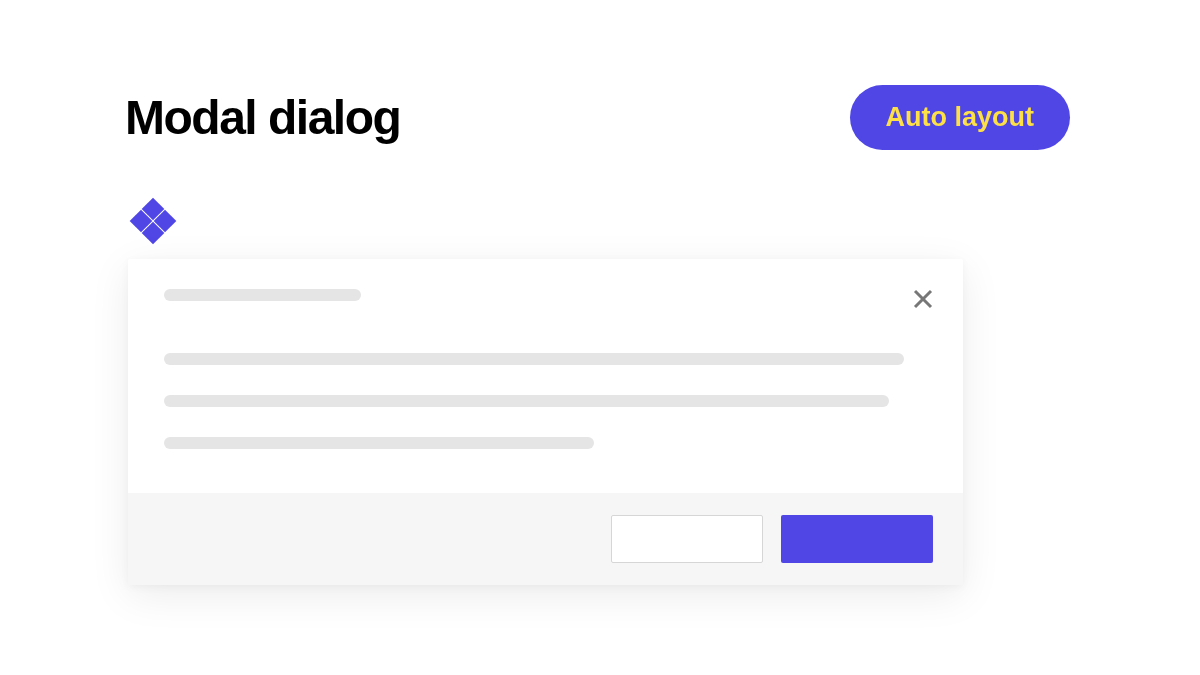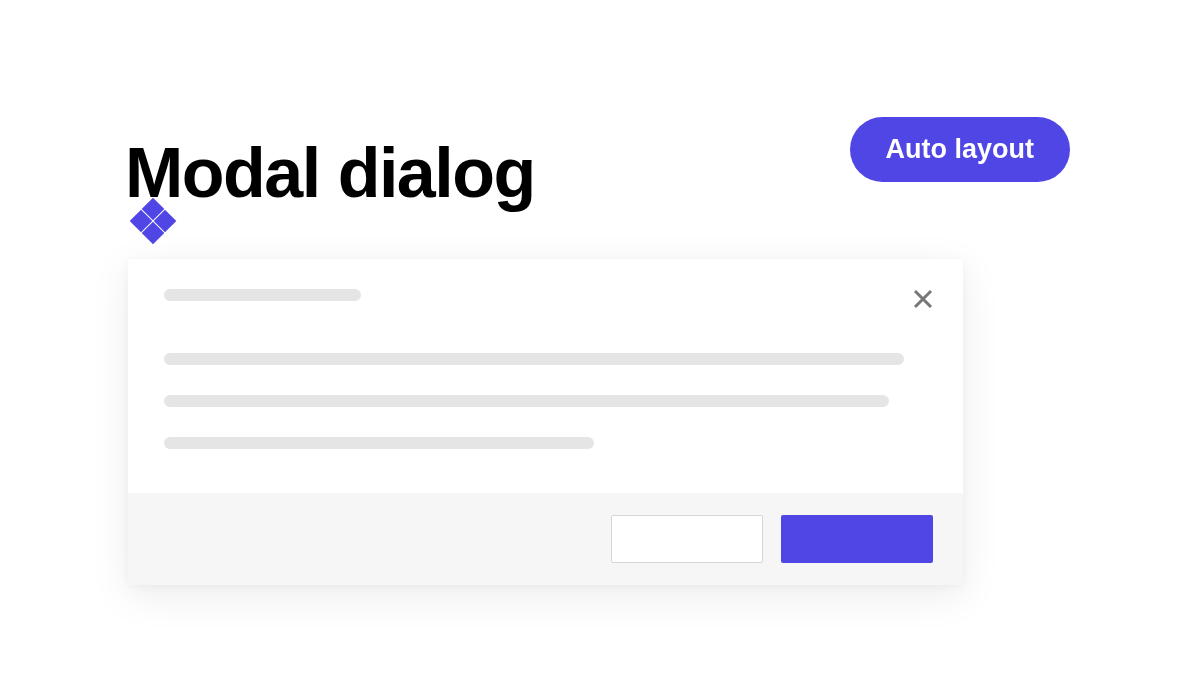--- a/index.html
+++ b/index.html
@@ -14,29 +14,28 @@
       height: 675px;
       position: relative;
     }
     .header {
       display: flex;
       align-items: center;
       justify-content: space-between;
       padding: 85px 130px 0 125px;
     }
     .title {
-      font-size: 70px;
+      font-size: 48px;
       font-weight: 800;
       color: #000;
       letter-spacing: -1.5px;
-      margin-top: 48px;
     }
     .badge {
       background: #4f46e5;
-      color: #ffffff;
+      color: #fde047;
       font-size: 27px;
       font-weight: 700;
       padding: 17px 36px;
       border-radius: 999px;
       display: inline-block;
     }
     .diamond-icon {
       position: absolute;
       left: 128px;
       top: 197px;

